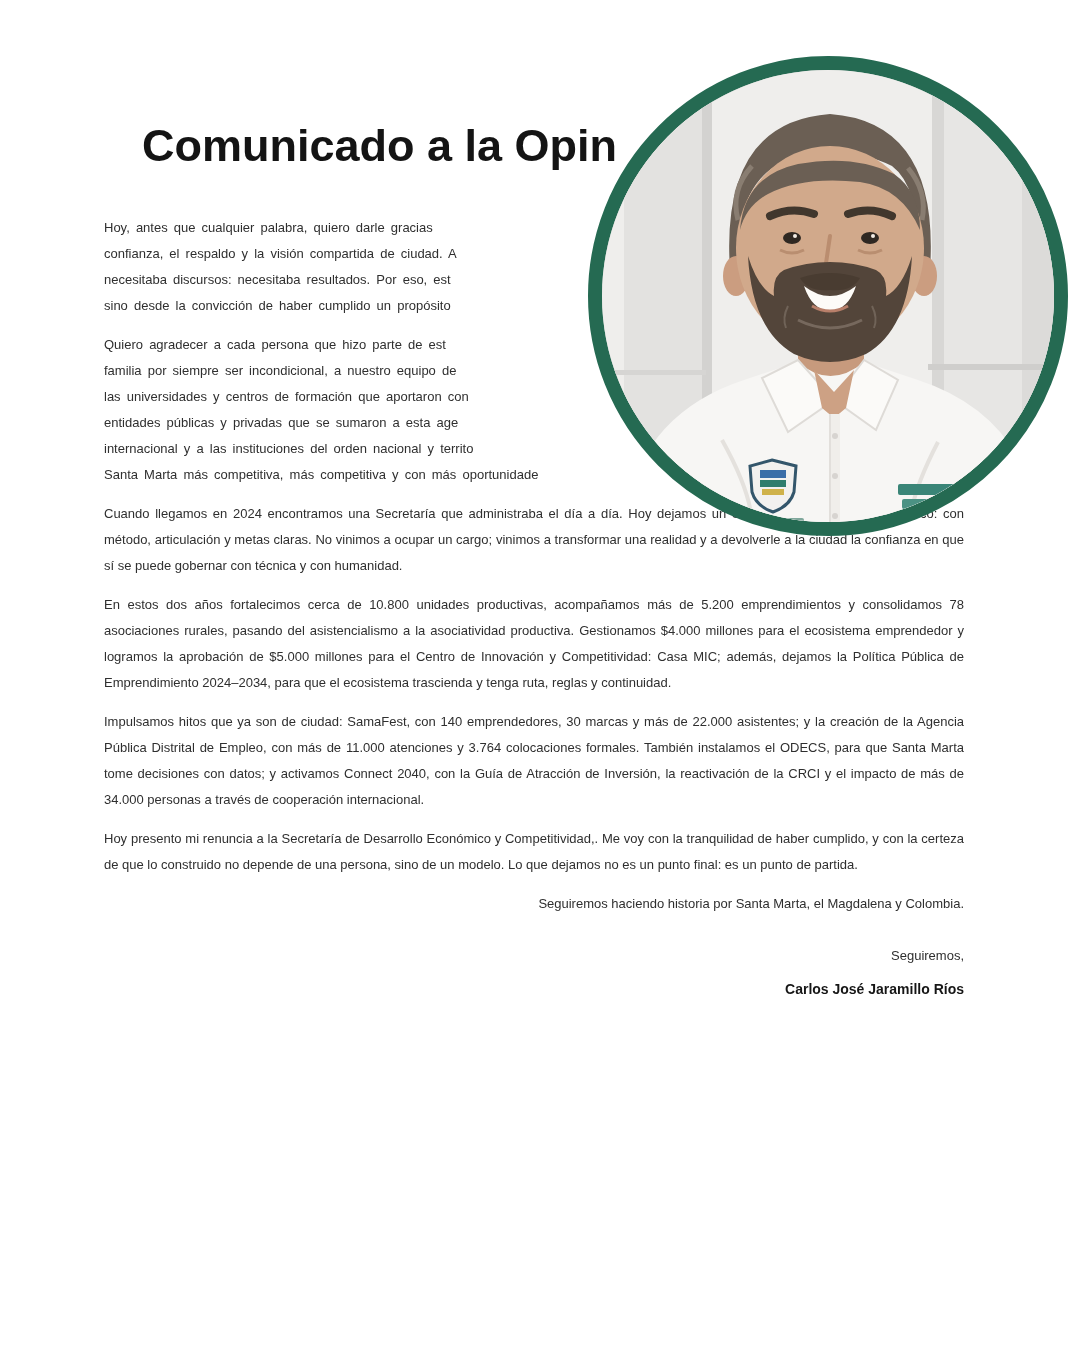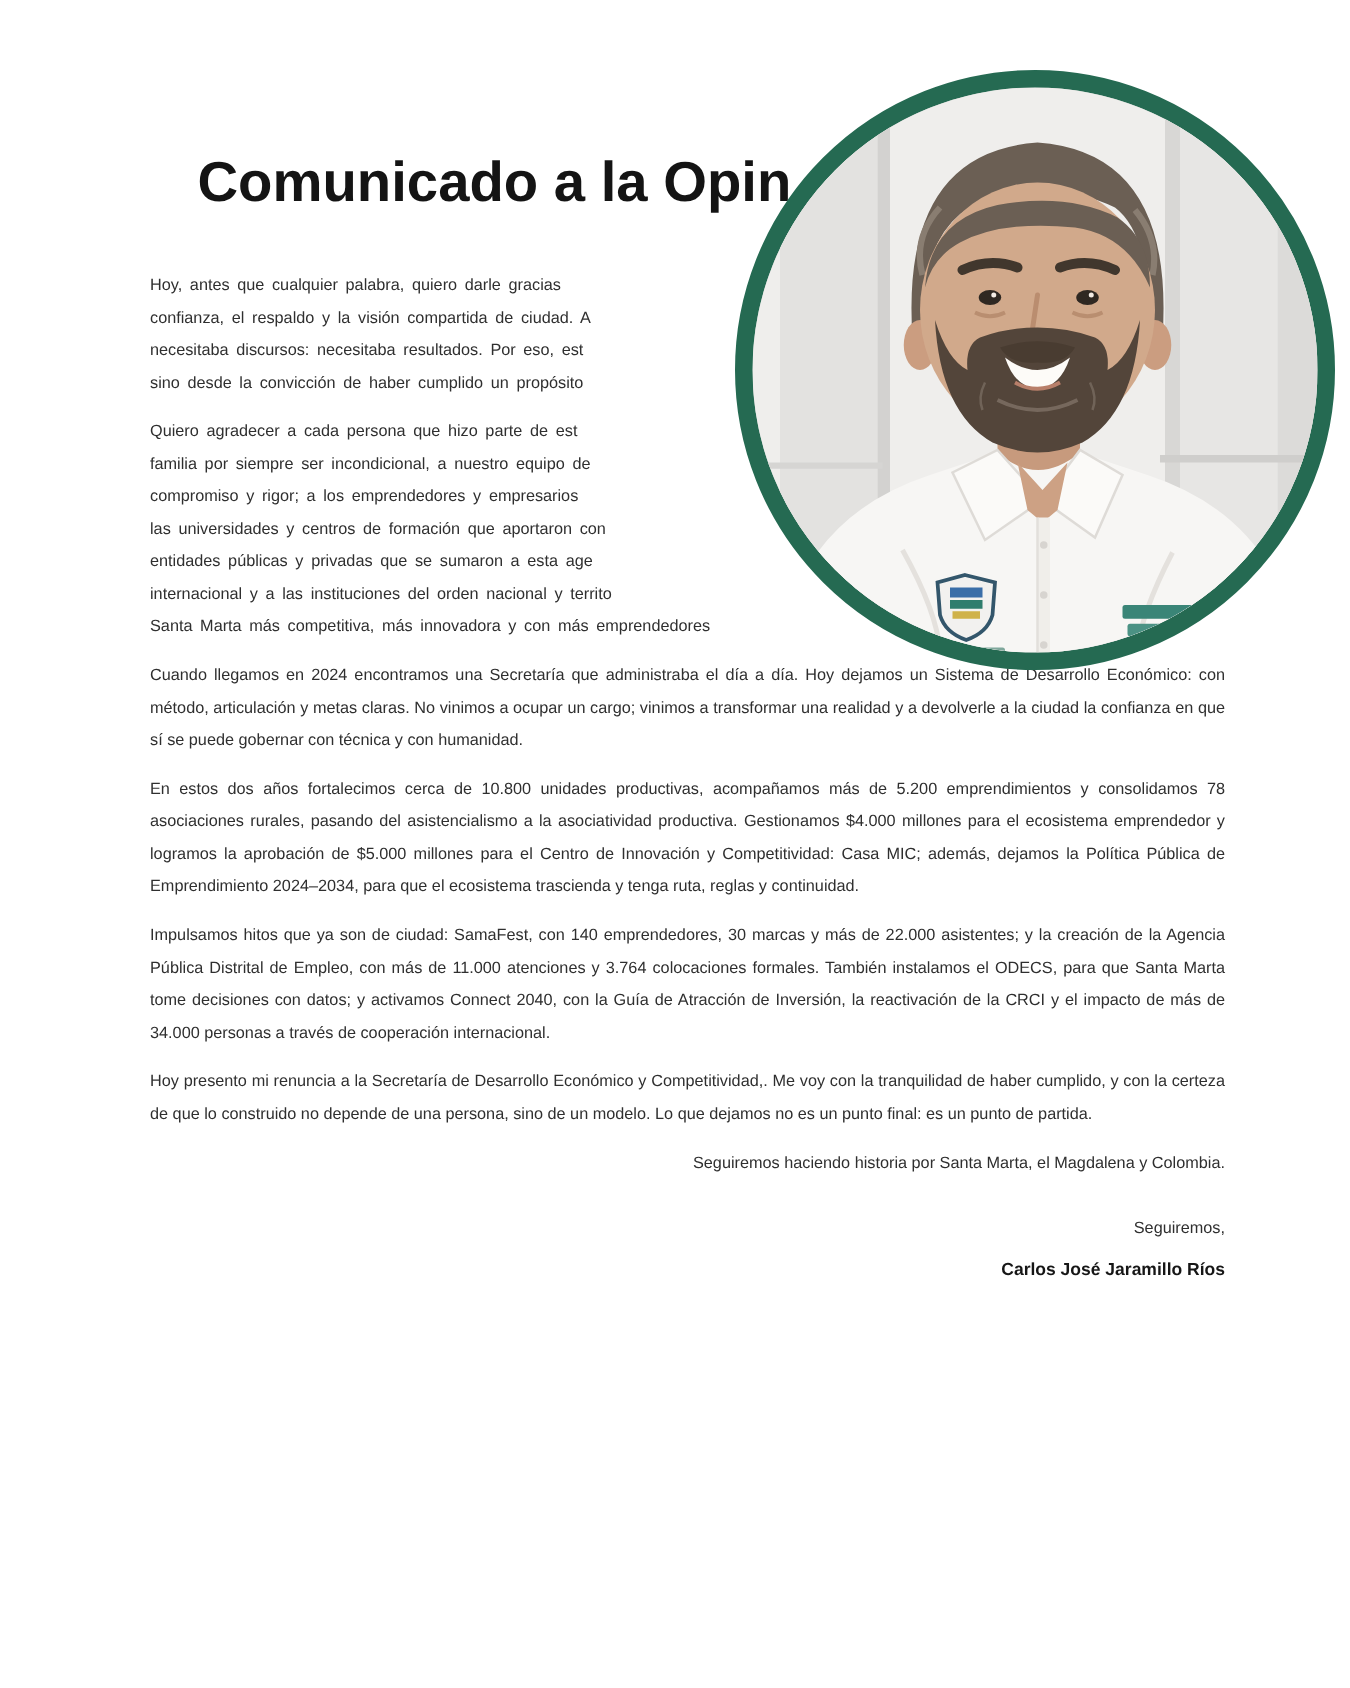--- a/index.html
+++ b/index.html
@@ -2,21 +2,21 @@
 <html><head>
 <meta charset="utf-8">
 <style>
   html,body { margin:0; padding:0; background:#ffffff; }
   .page {
     position:relative; width:1080px; height:1350px;
     background:#ffffff; overflow:hidden;
     font-family:"Liberation Sans","DejaVu Sans",sans-serif;
     color:#2f2f2f;
   }
-  .doc { position:absolute; left:120px; top:120px; width:860px; z-index:1; }
+  .doc { position:absolute; left:104px; top:120px; width:860px; z-index:1; }
   .title {
     margin:0 0 0 38px; font-size:45px; line-height:52px; font-weight:700;
     color:#141414; white-space:nowrap; width:540px; overflow:hidden;
   }
   .body-text { font-size:13px; line-height:26px; color:#2f2f2f; }
   .frag-block { margin:13px 0 0 0; }
   .frag-block.first { margin-top:43px; }
   .frag {
     white-space:nowrap; height:26px; line-height:26px;
     word-spacing:2.5px; overflow:visible;
@@ -45,25 +45,24 @@
     <div class="body-text frag-block first">
       <div class="frag">Hoy, antes que cualquier palabra, quiero darle gracias</div>
       <div class="frag">confianza, el respaldo y la visión compartida de ciudad. A</div>
       <div class="frag">necesitaba discursos: necesitaba resultados. Por eso, est</div>
       <div class="frag">sino desde la convicción de haber cumplido un propósito</div>
     </div>
 
     <div class="body-text frag-block">
       <div class="frag">Quiero agradecer a cada persona que hizo parte de est</div>
       <div class="frag">familia por siempre ser incondicional, a nuestro equipo de</div>
-      <div class="frag">compromiso y rigor; a los emprendedores y empresarios</div>
       <div class="frag">las universidades y centros de formación que aportaron con</div>
       <div class="frag">entidades públicas y privadas que se sumaron a esta age</div>
       <div class="frag">internacional y a las instituciones del orden nacional y territo</div>
-      <div class="frag">Santa Marta más competitiva, más innovadora y con más emprendedores</div>
+      <div class="frag">Santa Marta más competitiva, más competitiva y con más oportunidade</div>
     </div>
 
     <p class="body-text para">Cuando llegamos en 2024 encontramos una Secretaría que administraba el día a día. Hoy dejamos un Sistema de Desarrollo Económico: con método, articulación y metas claras. No vinimos a ocupar un cargo; vinimos a transformar una realidad y a devolverle a la ciudad la confianza en que sí se puede gobernar con técnica y con humanidad.</p>
     <p class="body-text para">En estos dos años fortalecimos cerca de 10.800 unidades productivas, acompañamos más de 5.200 emprendimientos y consolidamos 78 asociaciones rurales, pasando del asistencialismo a la asociatividad productiva. Gestionamos $4.000 millones para el ecosistema emprendedor y logramos la aprobación de $5.000 millones para el Centro de Innovación y Competitividad: Casa MIC; además, dejamos la Política Pública de Emprendimiento 2024–2034, para que el ecosistema trascienda y tenga ruta, reglas y continuidad.</p>
     <p class="body-text para">Impulsamos hitos que ya son de ciudad: SamaFest, con 140 emprendedores, 30 marcas y más de 22.000 asistentes; y la creación de la Agencia Pública Distrital de Empleo, con más de 11.000 atenciones y 3.764 colocaciones formales. También instalamos el ODECS, para que Santa Marta tome decisiones con datos; y activamos Connect 2040, con la Guía de Atracción de Inversión, la reactivación de la CRCI y el impacto de más de 34.000 personas a través de cooperación internacional.</p>
     <p class="body-text para">Hoy presento mi renuncia a la Secretaría de Desarrollo Económico y Competitividad,. Me voy con la tranquilidad de haber cumplido, y con la certeza de que lo construido no depende de una persona, sino de un modelo. Lo que dejamos no es un punto final: es un punto de partida.</p>
     <p class="body-text para left">Seguiremos haciendo historia por Santa Marta, el Magdalena y Colombia.</p>
 
     <p class="body-text para left closing">Seguiremos,</p>
     <p class="para left signature">Carlos José Jaramillo Ríos</p>

